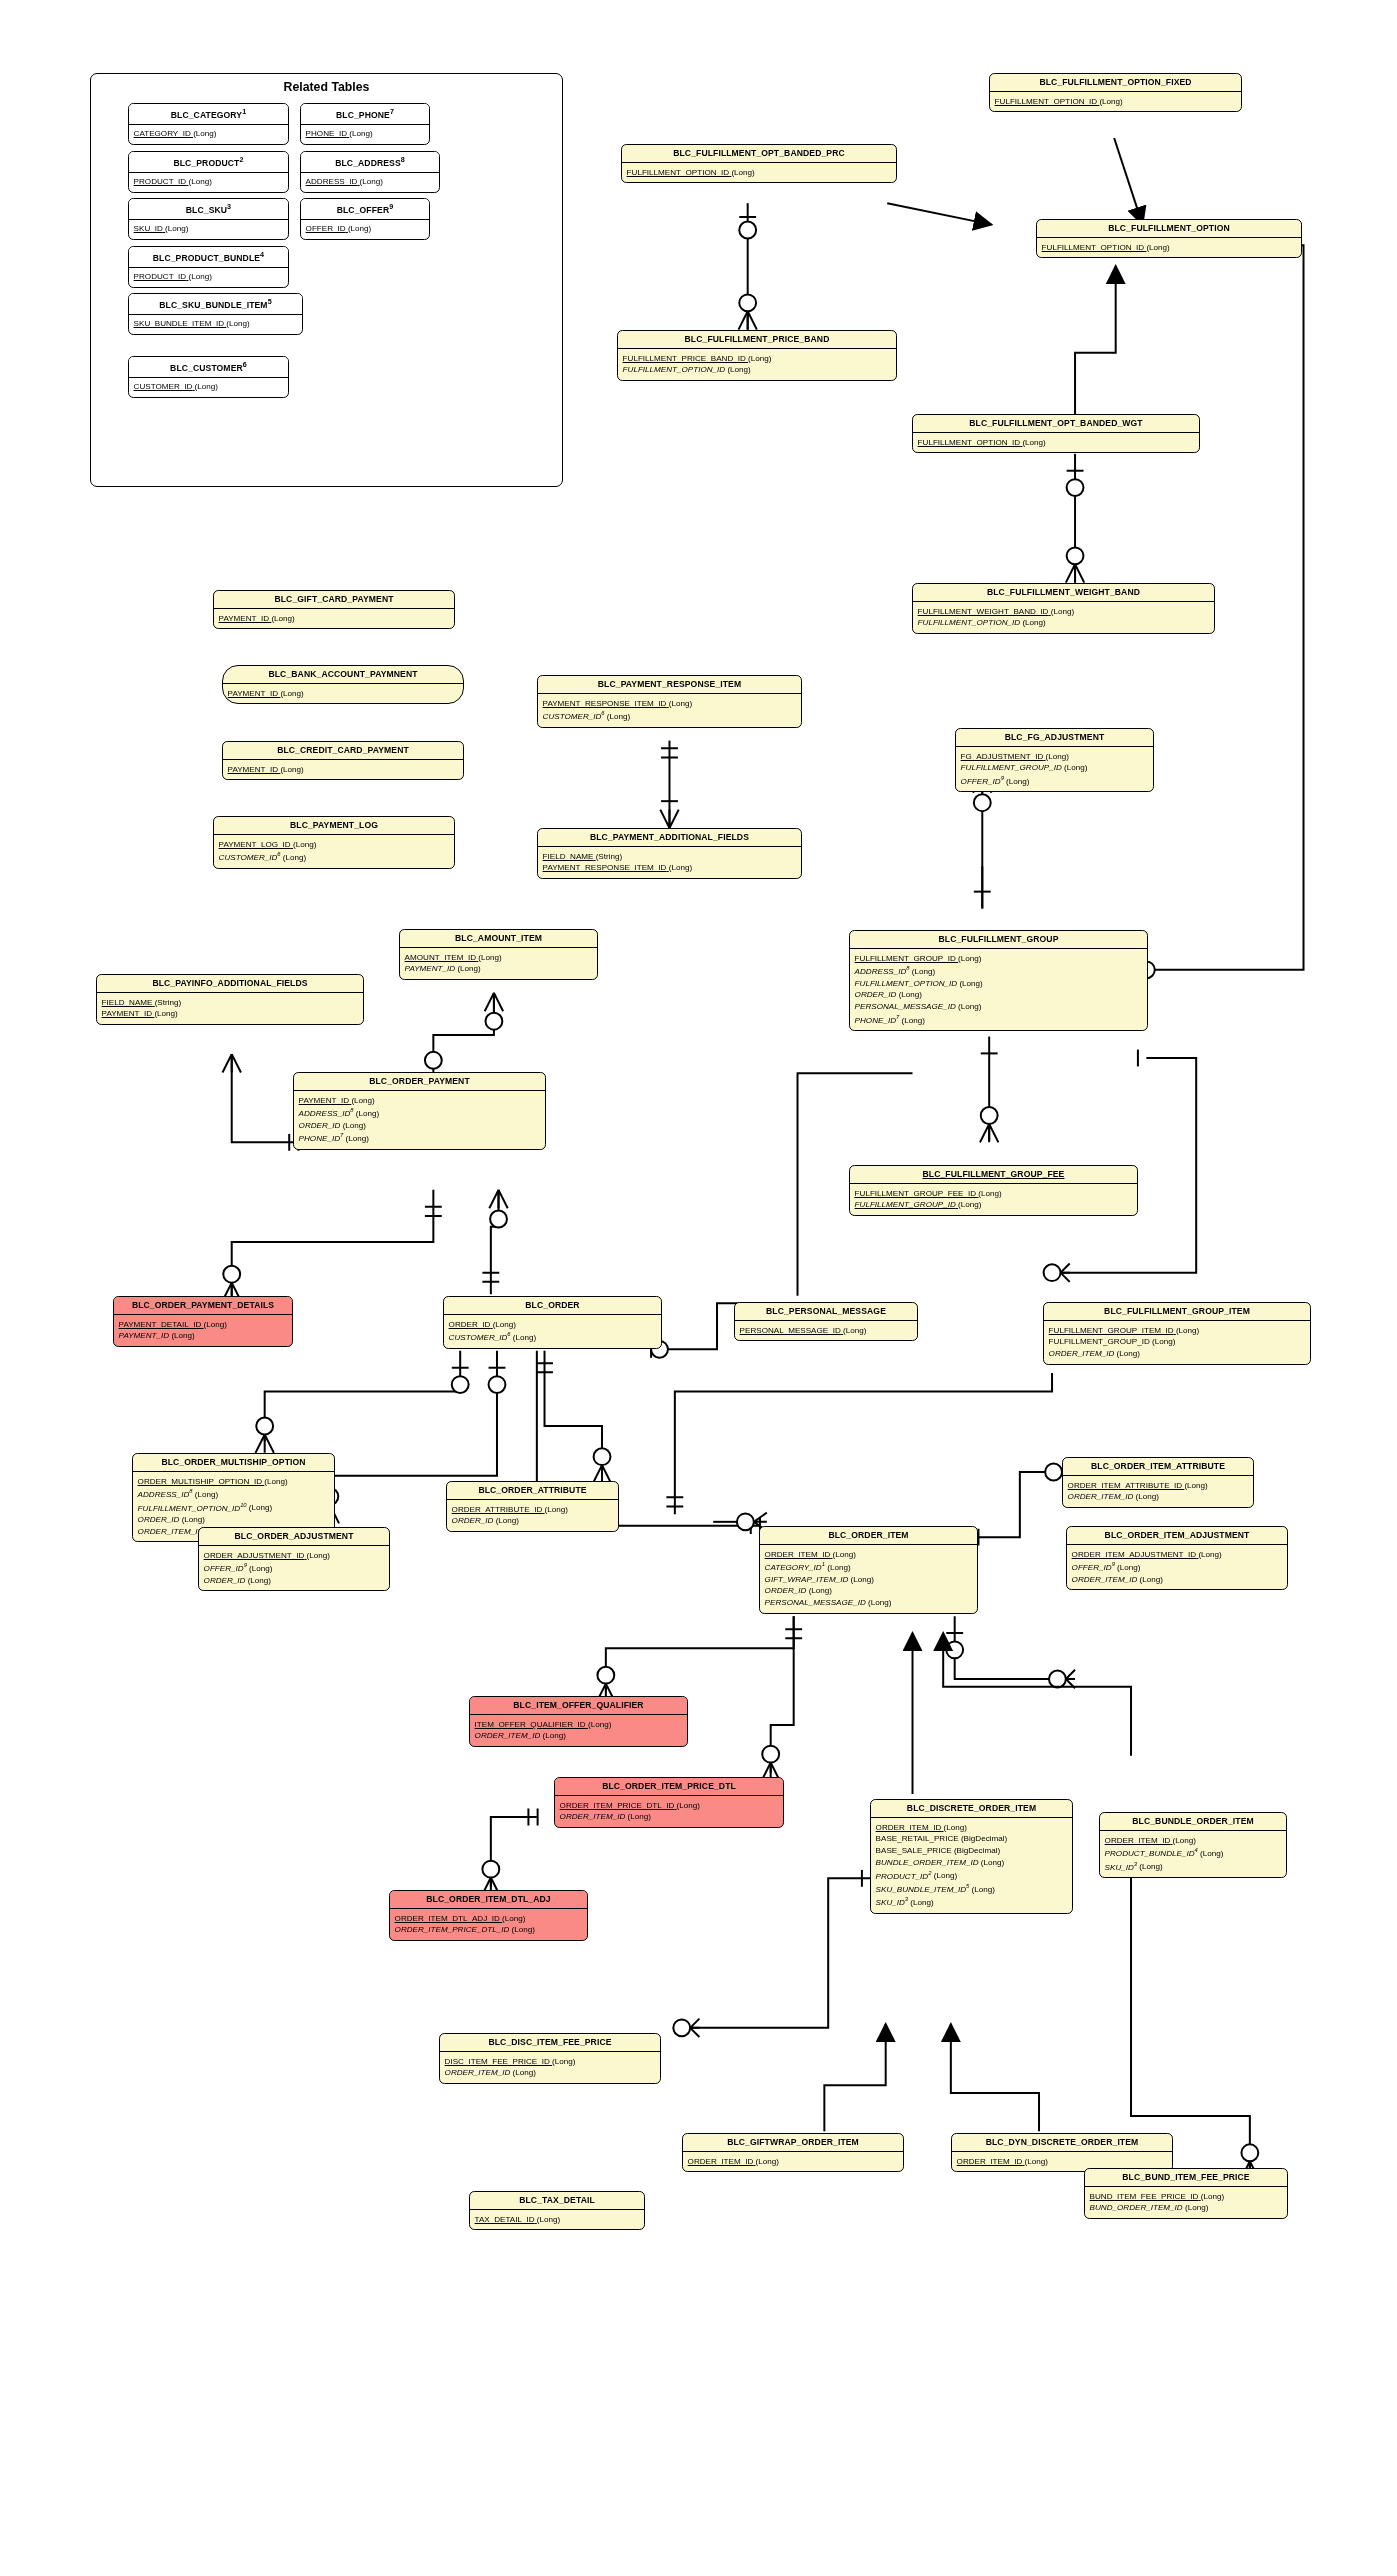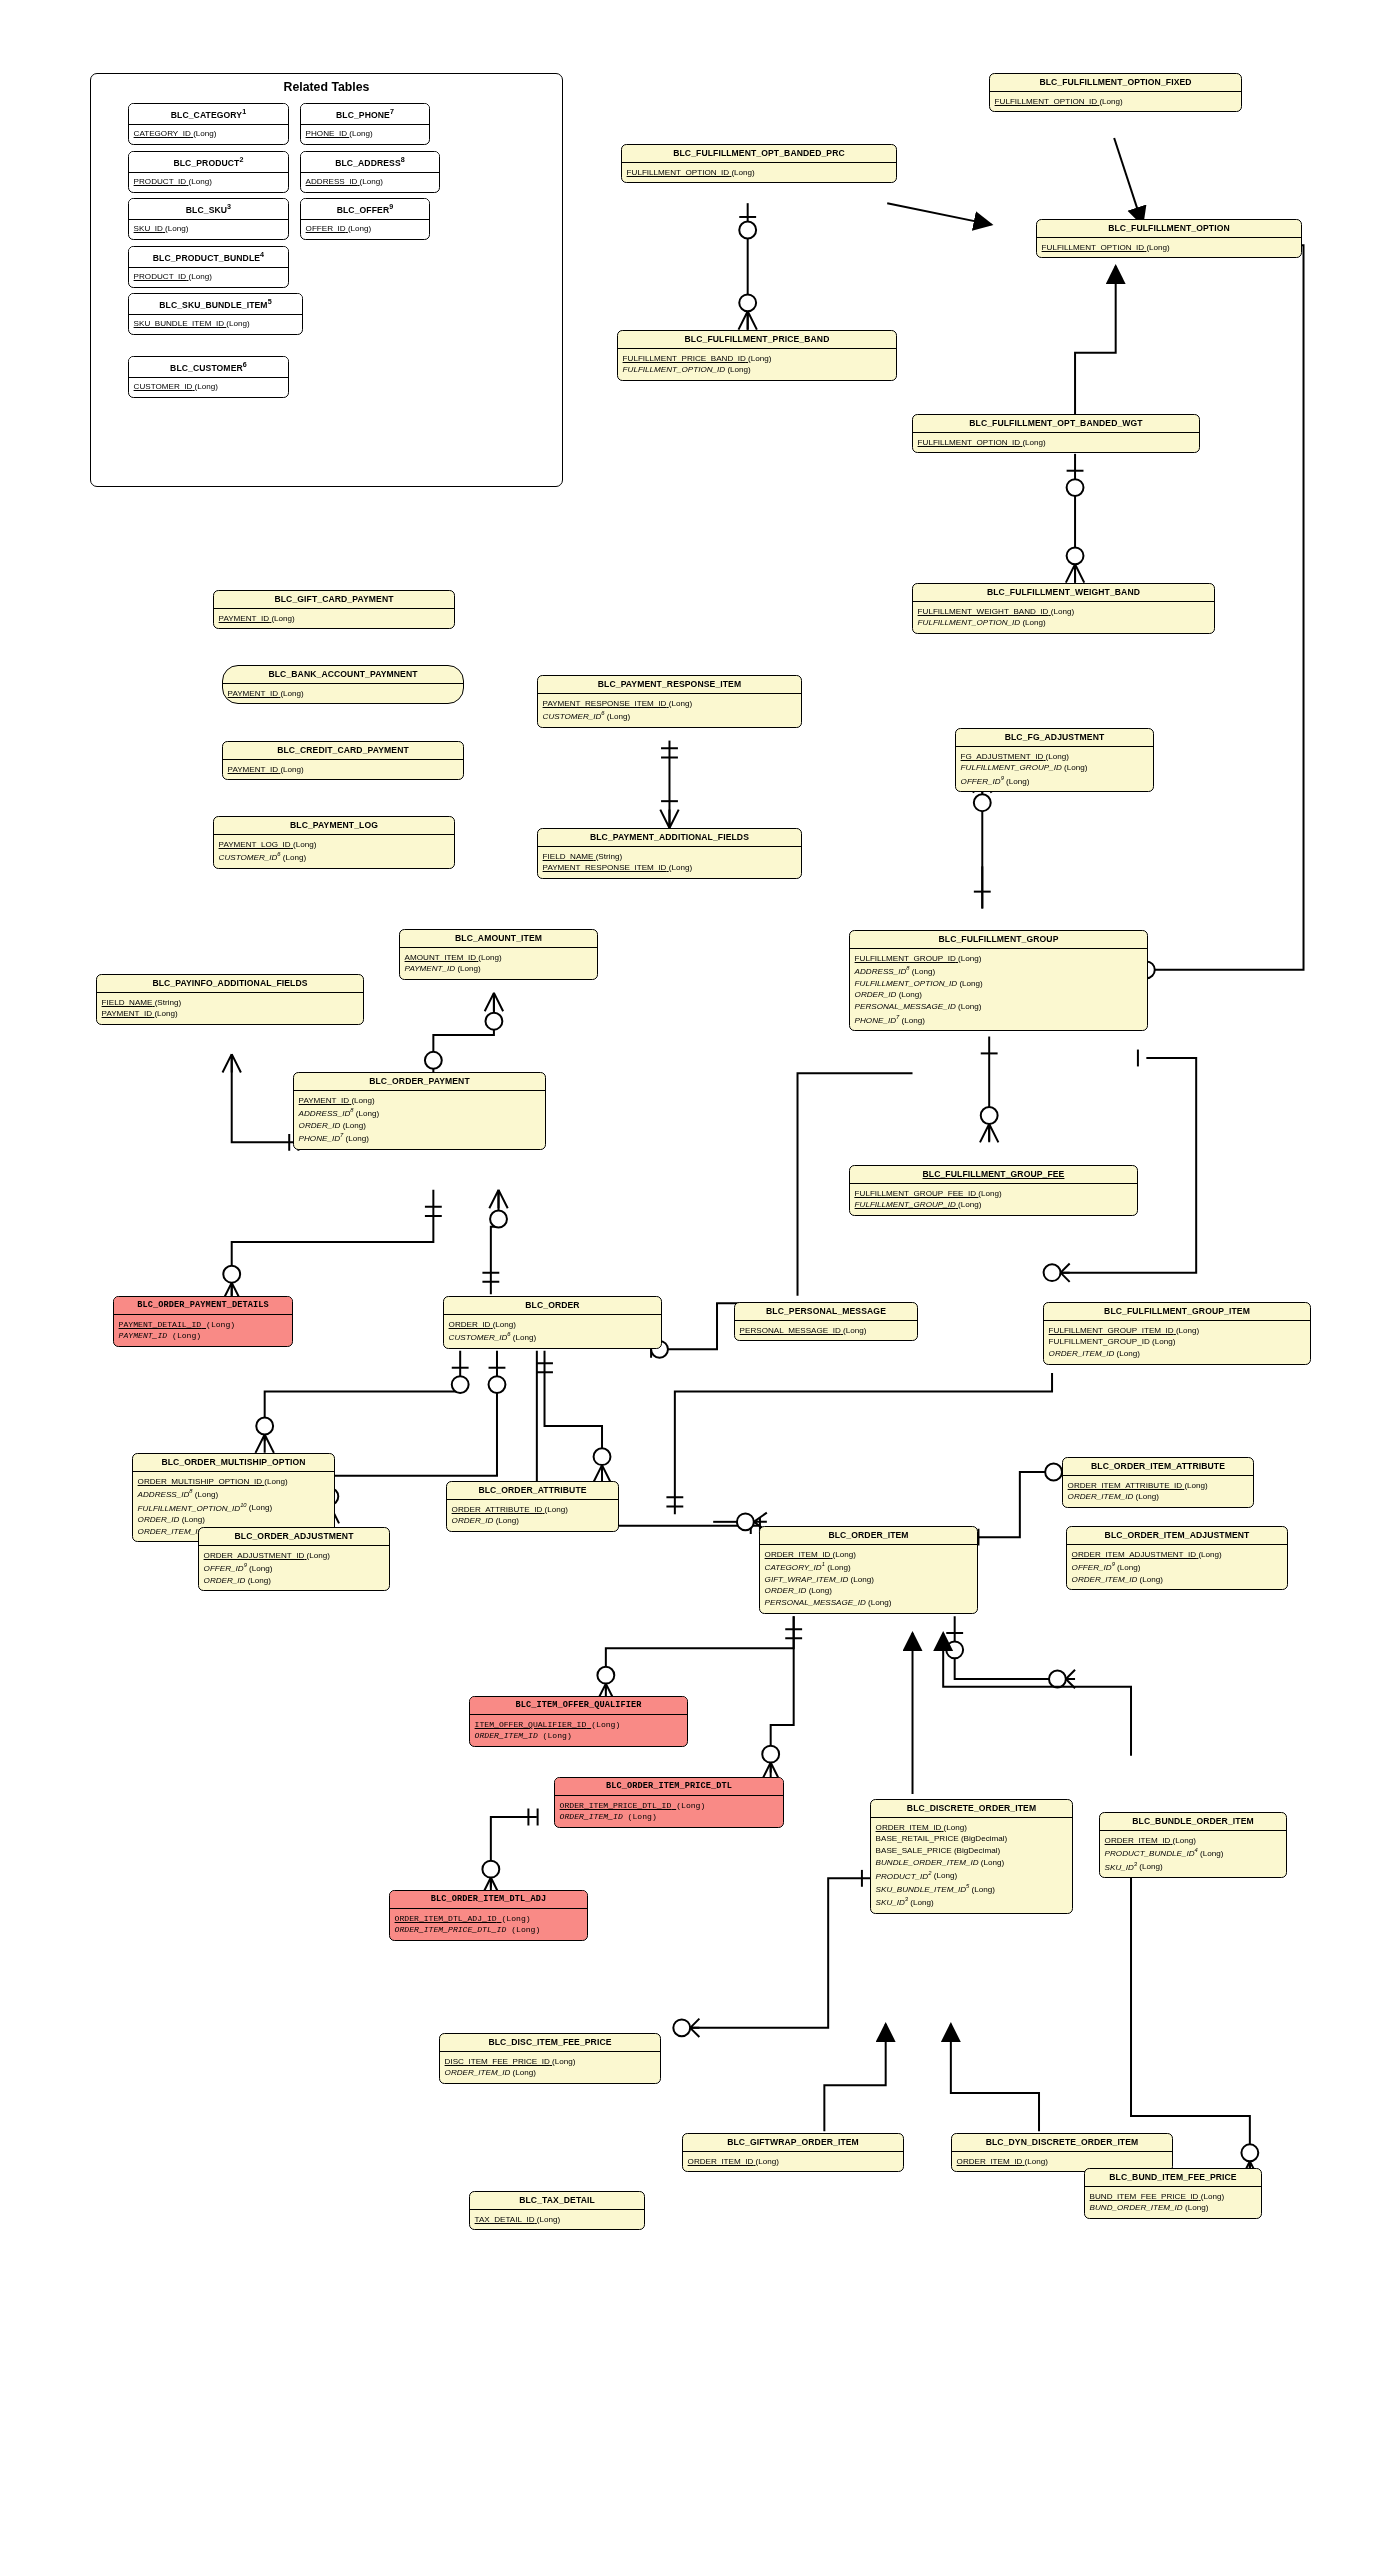--- a/index.html
+++ b/index.html
@@ -3,21 +3,21 @@
 <meta charset="utf-8">
 <title>Broadleaf Order ER Diagram</title>
 <style>
   html,body{margin:0;padding:0;background:#ffffff;}
   body{font-family:"Liberation Sans",sans-serif;}
   #canvas{position:relative;width:1398px;height:2576px;background:#fff;overflow:hidden;}
   svg#edges{position:absolute;left:0;top:0;width:1398px;height:2576px;pointer-events:none;}
 
   .tbl{position:absolute;box-sizing:border-box;border:1.7px solid #000;border-radius:5.4px;
        background:#fbf8d0;overflow:hidden;z-index:3;}
-  .tbl.red{background:#f98a86;font-family:Liberation Mono, monospace;}
+  .tbl.red{background:#f98a86;}
   .tbl .hdr{font-weight:bold;text-align:center;padding:3.8px 4.6px 3.8px 4.6px;
             font-size:8.6px;letter-spacing:0.1px;line-height:1.15;border-bottom:1.7px solid #000;}
   .tbl.red .hdr{background:#f98a86;}
   .tbl .body{padding:3.1px 4.6px 3.8px 4.6px;}
   .tbl .fld{font-size:8.1px;line-height:1.45;white-space:nowrap;}
   .tbl .fld.pk{text-decoration:underline;}
   .tbl .fld.fk{font-style:italic;}
   .tbl .fld .ty{font-style:normal;text-decoration:none;display:inline-block;}
   .tbl .fld sup{font-size:5.8px;}
 
@@ -505,21 +505,21 @@
         <div class="body">
           <div class="fld pk"><span>ORDER_ITEM_ID</span> <span class="ty">(Long)</span></div>
         </div>
       </div>
       <div class="tbl" style="left:951px;top:2133px;width:222px;">
         <div class="hdr">BLC_DYN_DISCRETE_ORDER_ITEM</div>
         <div class="body">
           <div class="fld pk"><span>ORDER_ITEM_ID</span> <span class="ty">(Long)</span></div>
         </div>
       </div>
-      <div class="tbl" style="left:1084px;top:2168px;width:178px;">
+      <div class="tbl" style="left:1084px;top:2168px;width:204px;">
         <div class="hdr">BLC_BUND_ITEM_FEE_PRICE</div>
         <div class="body">
           <div class="fld pk"><span>BUND_ITEM_FEE_PRICE_ID</span> <span class="ty">(Long)</span></div>
           <div class="fld fk"><span>BUND_ORDER_ITEM_ID</span> <span class="ty">(Long)</span></div>
         </div>
       </div>
       <div class="tbl" style="left:469px;top:2191px;width:176px;">
         <div class="hdr">BLC_TAX_DETAIL</div>
         <div class="body">
           <div class="fld pk"><span>TAX_DETAIL_ID</span> <span class="ty">(Long)</span></div>

